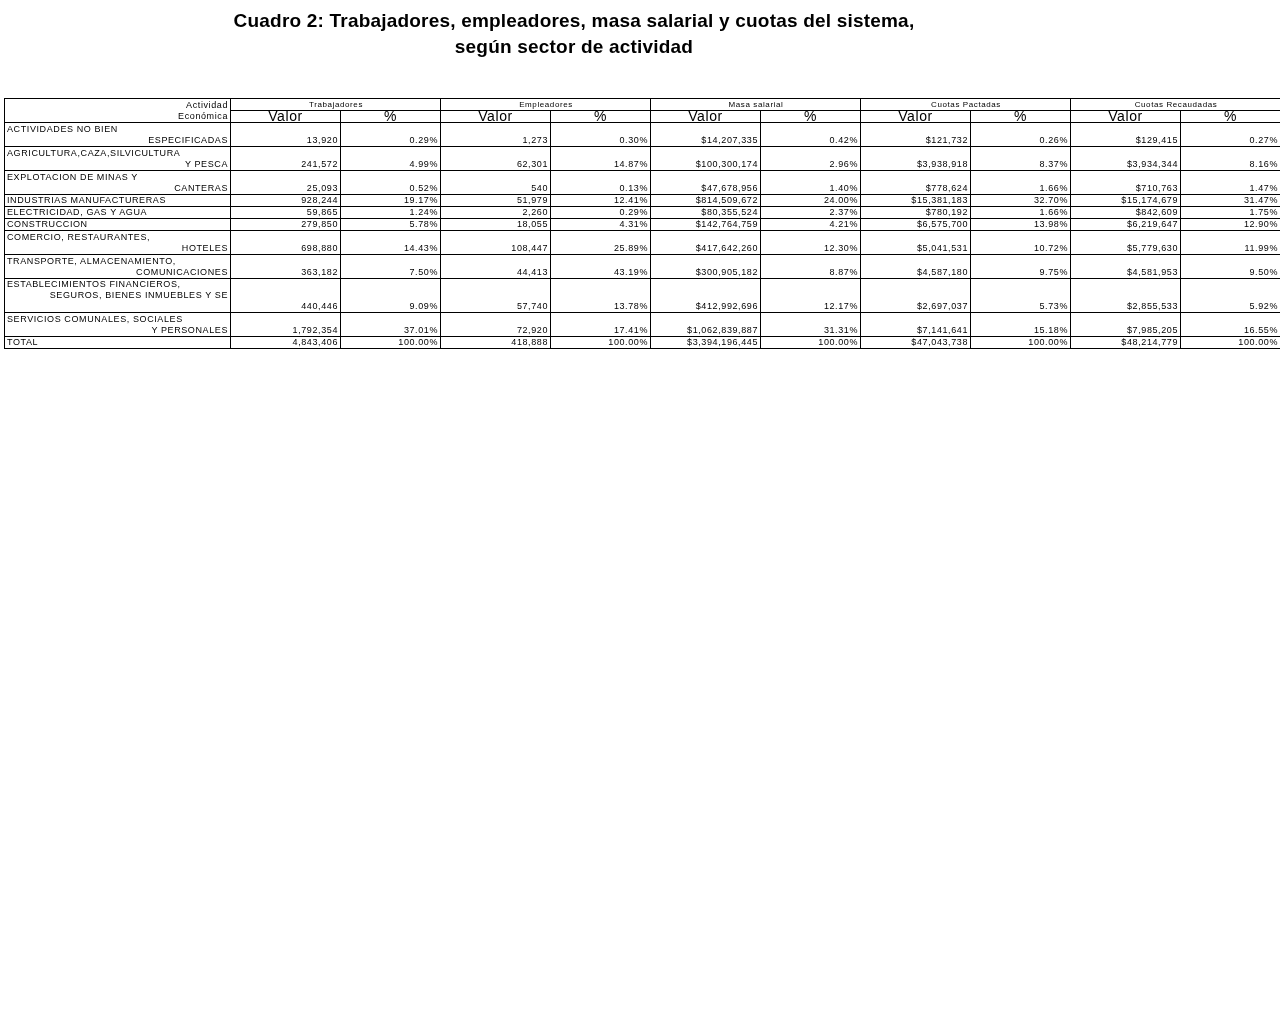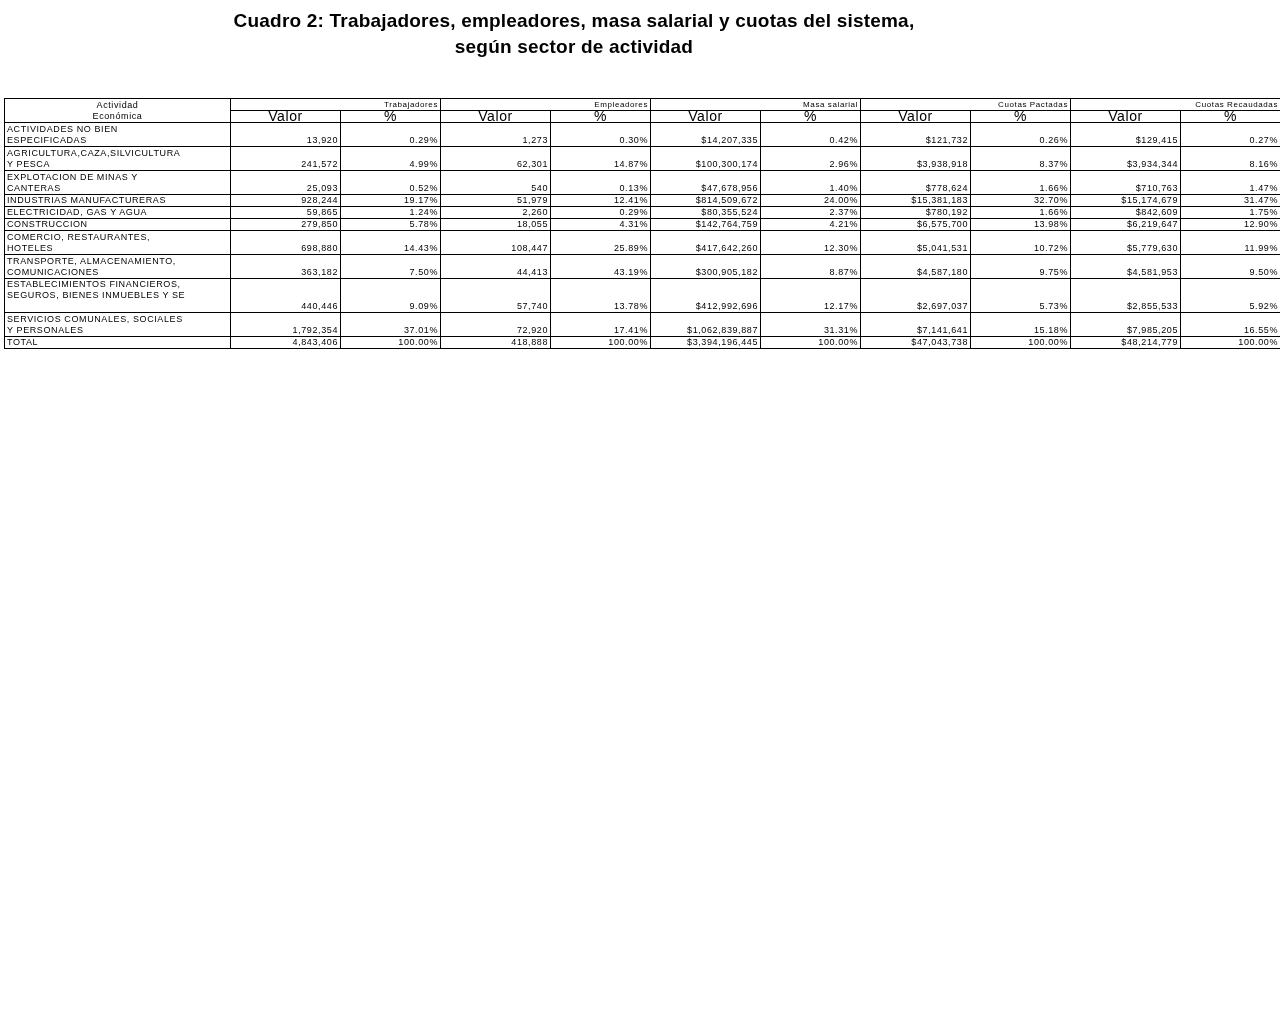--- a/index.html
+++ b/index.html
@@ -47,50 +47,50 @@
   }
   table.data td, table.data th {
     border: 1px solid #000000;
     padding: 0 2px;
     vertical-align: bottom;
     font-weight: normal;
     letter-spacing: 0.6px;
     line-height: 11px;
   }
   .grp-head {
-    text-align: right;
+    text-align: center;
     font-size: 8px;
     height: 10px;
     letter-spacing: 0.5px;
     padding-left: 3px !important;
     margin-top: 7px;
   }
   .sub-head {
     text-align: center;
     font-size: 14px;
     height: 11px;
     letter-spacing: 0.6px;
   }
   .act-head {
-    text-align: center;
+    text-align: right;
     font-size: 9px;
     letter-spacing: 0.6px;
   }
   .num {
     text-align: right;
     font-size: 9px;
     letter-spacing: 0.3px;
   }
   .lbl {
     text-align: left;
     font-size: 9px;
     letter-spacing: 0.6px;
     padding-left: 2px !important;
   }
-  .lbl .l2 { display: block; }
+  .lbl .l2 { display: block; text-align: right; }
   .r-h1 { height: 12px; }
   .r-h2 { height: 24px; padding-left: 20px; }
   .r-tall { height: 34px; margin-left: 6px; }
   .colA { width: 226px; }
   .colV { width: 110px; }
   .colP { width: 100px; }
 </style>
 </head>
 <body>
 

